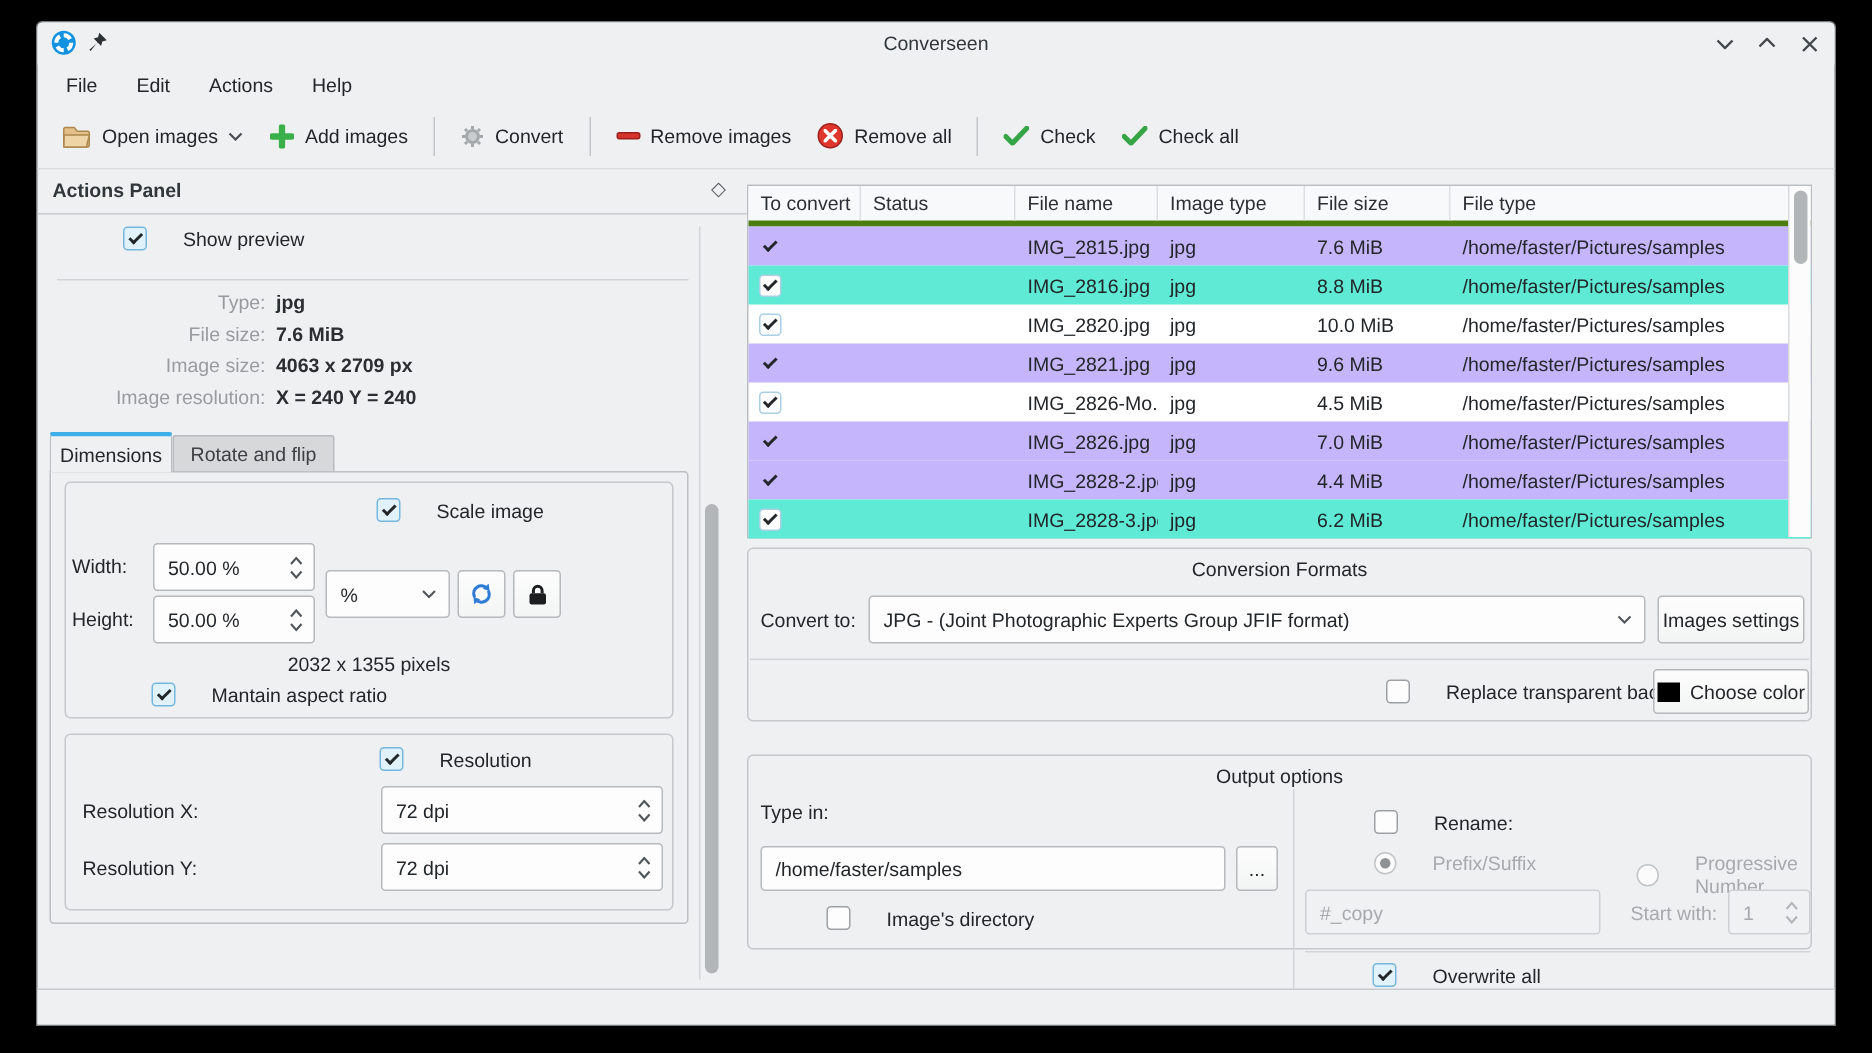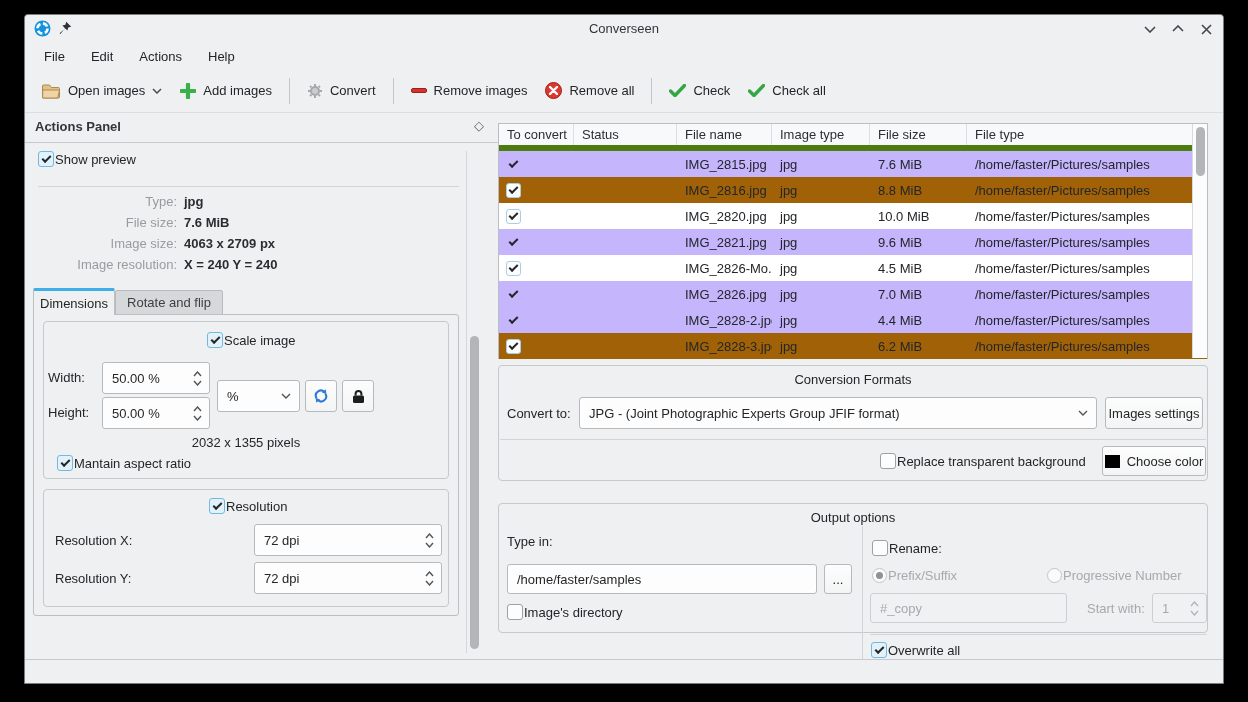--- a/index.html
+++ b/index.html
@@ -46,36 +46,36 @@
   .groupbox { position:absolute; border:1px solid #c5c9cc; border-radius:4px; }
   .gtitle { position:absolute; left:0; right:0; top:6px; text-align:center; }
 
   
   .dock { position:absolute; left:0; top:98px; width:473px; height:546px; }
   .dock-title { position:absolute; left:0; top:0; right:0; height:30px; border-bottom:1px solid #c9ccce; }
   .dock-title span.t { position:absolute; left:10px; top:6px; font-weight:bold; color:#31363b; }
   .float-icon { position:absolute; right:14px; top:5px; color:#5a5e61; font-size:13px; }
   .groove { position:absolute; left:441px; top:38px; width:1px; height:502px; background:#d4d7d9; }
   .vthumb { position:absolute; left:445px; top:223px; width:9px; height:313px; background:#b2b6b9; border-radius:5px; }
-  .checkline { position:absolute; display:flex; align-items:center; gap:1px; }
+  .checkline { position:absolute; display:flex; align-items:center; gap:24px;margin-left:44px; }
   .info-label { position:absolute; color:#989c9f; text-align:right; }
   .info-val { position:absolute; font-weight:bold; color:#2b2e31; }
   .tab { position:absolute; top:175px; height:27px; display:flex; align-items:center; justify-content:center; }
   .tab.active { background:#eff0f1; border:1px solid #bcc0c3; border-bottom:none; border-top:3px solid #3daee9; border-radius:2px 2px 0 0; z-index:2; }
   .tab.inactive { background:#d6d8d9; border:1px solid #b7bbbe; border-radius:2px 2px 0 0; height:25px; top:177px; color:#3c4043; }
   .tabframe { position:absolute; left:8px; top:201px; width:426px; height:302px; border:1px solid #bcc0c3; border-radius:0 3px 3px 3px; background:#eff0f1; }
   .iconbtn { position:absolute; width:32px; height:32px; background:linear-gradient(#fdfdfd,#f3f4f4); border:1px solid #b6babd; border-radius:3px; display:flex; align-items:center; justify-content:center; }
 
   
   .ftable { position:absolute; left:473px; top:108px; width:710px; height:236px; background:#fff; border:1px solid #babec1; }
-  .thead { display:flex; height:27px; background:#f8f9fa; border-bottom:6px solid #4d7c0f; }
+  .thead { display:flex; height:27px; background:#f8f9fa; border-bottom:4px solid #4d7c0f; }
   .th { display:flex; align-items:center; padding-left:8px; border-right:1px solid #dcdfe1; color:#2b2f33; }
   .th:last-child { border-right:none; }
   .trow { display:flex; height:26px; align-items:center; }
-  .trow.alt { background:#a16207; }
+  .trow.alt { background:#5eead4; }
   .trow.sel { background:#c4b5fd; }
   .td { padding-left:8px; overflow:hidden; white-space:nowrap; }
   .w1{width:75px;flex:none;} .w2{width:103px;flex:none;} .w3{width:95px;flex:none;} .w4{width:98px;flex:none;} .w5{width:97px;flex:none;} .w6{flex:1;}
   .row-cbx { width:15px; height:15px; margin-left:7px; border-radius:3px; background:#fdfdfd; border:1px solid #a9cfe5; display:flex; align-items:center; justify-content:center; }
   .trow.sel .row-cbx { background:transparent; border-color:transparent; }
   .tsb { position:absolute; right:0; top:0; bottom:0; width:15px; border-left:1px solid #d8dbdd; background:#fcfcfc; }
   .tsb .thumb { position:absolute; left:3px; top:3px; width:9px; height:49px; background:#b2b6b9; border-radius:5px; }
 
   
   .statusbar { position:absolute; left:0; right:0; bottom:0; height:24px; border-top:1px solid #c7cacd; background:#eff0f1; }

